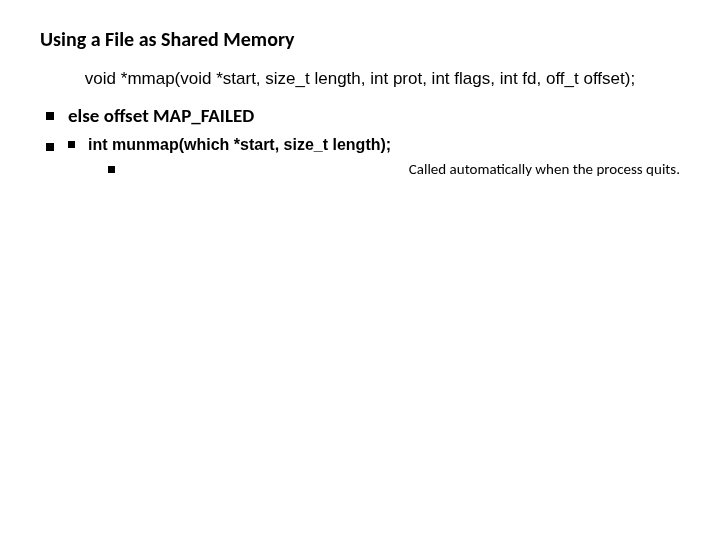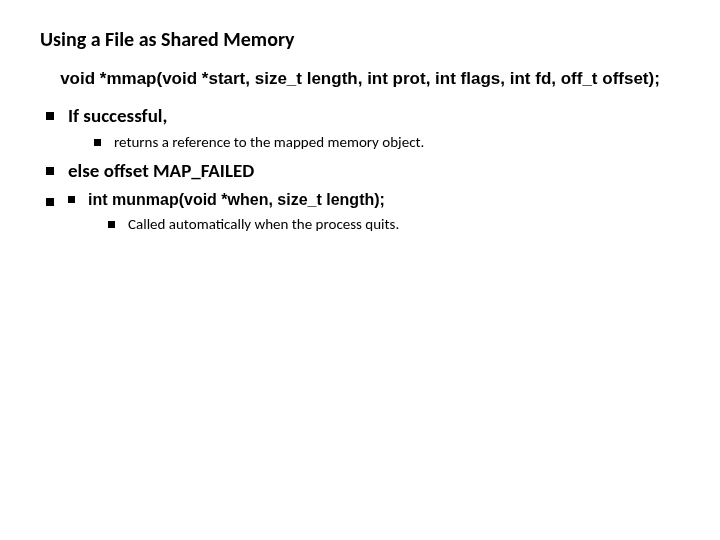--- a/index.html
+++ b/index.html
@@ -19,21 +19,21 @@
     position: relative;
   }
   .title {
     font-size: 20px;
     font-weight: 700;
     margin: 0 0 18px 0;
     line-height: 1.1;
   }
   .proto {
     font-family: Arial, Helvetica, sans-serif;
-    font-weight: 700;
+    font-weight: 400;
     font-size: 17px;
     text-align: center;
     margin: 0 auto 14px auto;
     line-height: 1.25;
     max-width: 640px;
   }
   ul.lvl1 {
     list-style: none;
     padding: 0;
     margin: 0 0 0 6px;
@@ -79,20 +79,21 @@
     list-style: none;
     padding: 0;
     margin: 4px 0 4px 20px;
   }
   ul.lvl3 > li {
     position: relative;
     padding-left: 20px;
     font-size: 15px;
     font-weight: 400;
     margin: 4px 0;
+    text-align: right;
   }
   ul.lvl3 > li::before {
     width: 7px;
     height: 7px;
     top: 0.4em;
   }
   .proto2 {
     font-family: Arial, Helvetica, sans-serif;
     font-weight: 700;
     font-size: 16px;
@@ -109,37 +110,29 @@
 <body>
 
 <div class="slide">
 
   <h1 class="title">Using a File as Shared Memory</h1>
 
   <div class="proto">void *mmap(void *start, size_t length, int prot, int flags, int fd, off_t offset);</div>
 
   <ul class="lvl1">
 
-    <li>
-      <span>If successful,</span>
-      <ul class="lvl2">
-        <li>
-          <span>returns a reference to the mapped memory object.</span>
-        </li>
-      </ul>
-    </li>
 
     <li>
       <span>else offset MAP_FAILED</span>
     </li>
 
     <li style="font-size:17px;">
       <ul class="lvl2" style="margin-left:0;">
         <li>
-          <span class="proto2">int munmap(void *when, size_t length);</span>
+          <span class="proto2">int munmap(which *start, size_t length);</span>
           <ul class="lvl3">
             <li>
               <span>Called automatically when the process quits.</span>
             </li>
           </ul>
         </li>
       </ul>
     </li>
 
   </ul>

